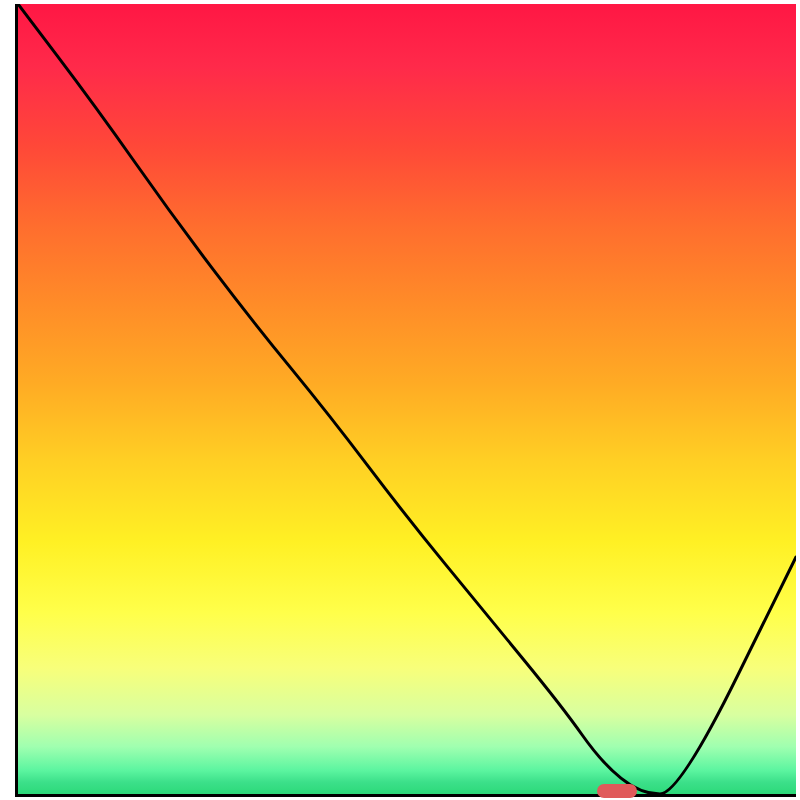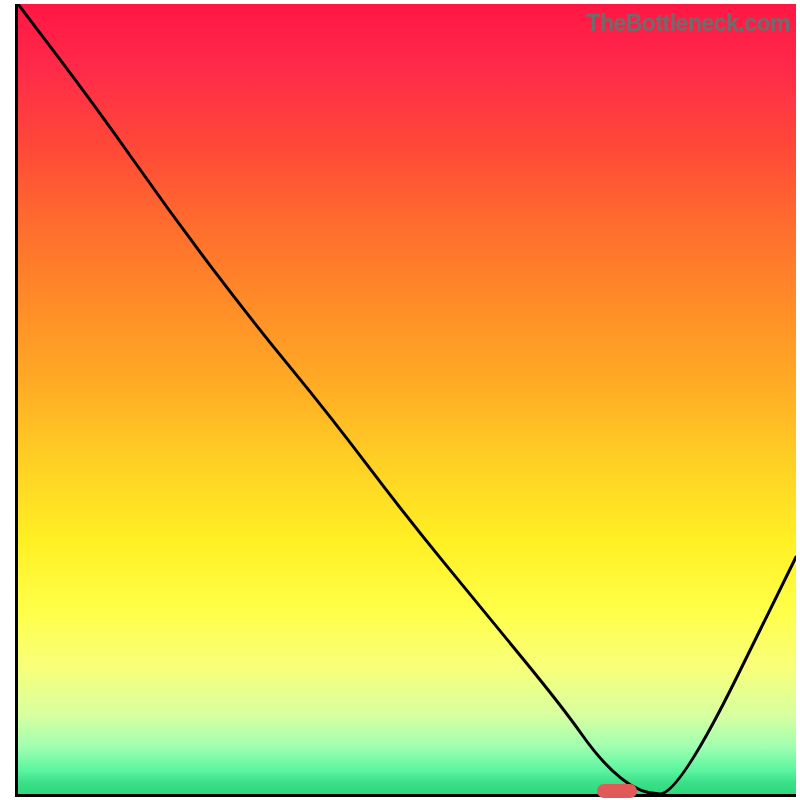--- a/index.html
+++ b/index.html
@@ -61,14 +61,13 @@
 </style>
 </head>
 <body>
 
 <div class="chart-container">
   <div class="gradient-bg"></div>
   <svg class="overlay" viewBox="0 0 778 790" preserveAspectRatio="none">
     <path id="curve-path" fill="none" stroke="#000" stroke-width="3" stroke-linejoin="round" stroke-linecap="round" d="M 0 0 Q 0 0 38.900000000000006 51.35000000000002 Q 77.80000000000001 102.70000000000005 116.70000000000002 158.00000000000006 Q 155.60000000000002 213.30000000000007 194.5 264.65000000000003 Q 233.39999999999998 316 272.3 363.4 Q 311.20000000000005 410.8 350.1 462.15 Q 389 513.5 427.9 560.9 Q 466.79999999999995 608.3 505.69999999999993 655.7 Q 544.5999999999999 703.1 564.05 730.75 Q 583.5 758.4 602.95 774.2 Q 622.4000000000001 790 641.85 790 Q 661.3 790 719.65 671.5 T 778 553"></path>
   </svg>
   <div class="marker" id="marker" style="left: 579.06px; top: 780px; background: rgb(224, 90, 90);"></div>
-  <div class="watermark">TheBottleneck.com</div>
 </div>
 
 </body></html>

